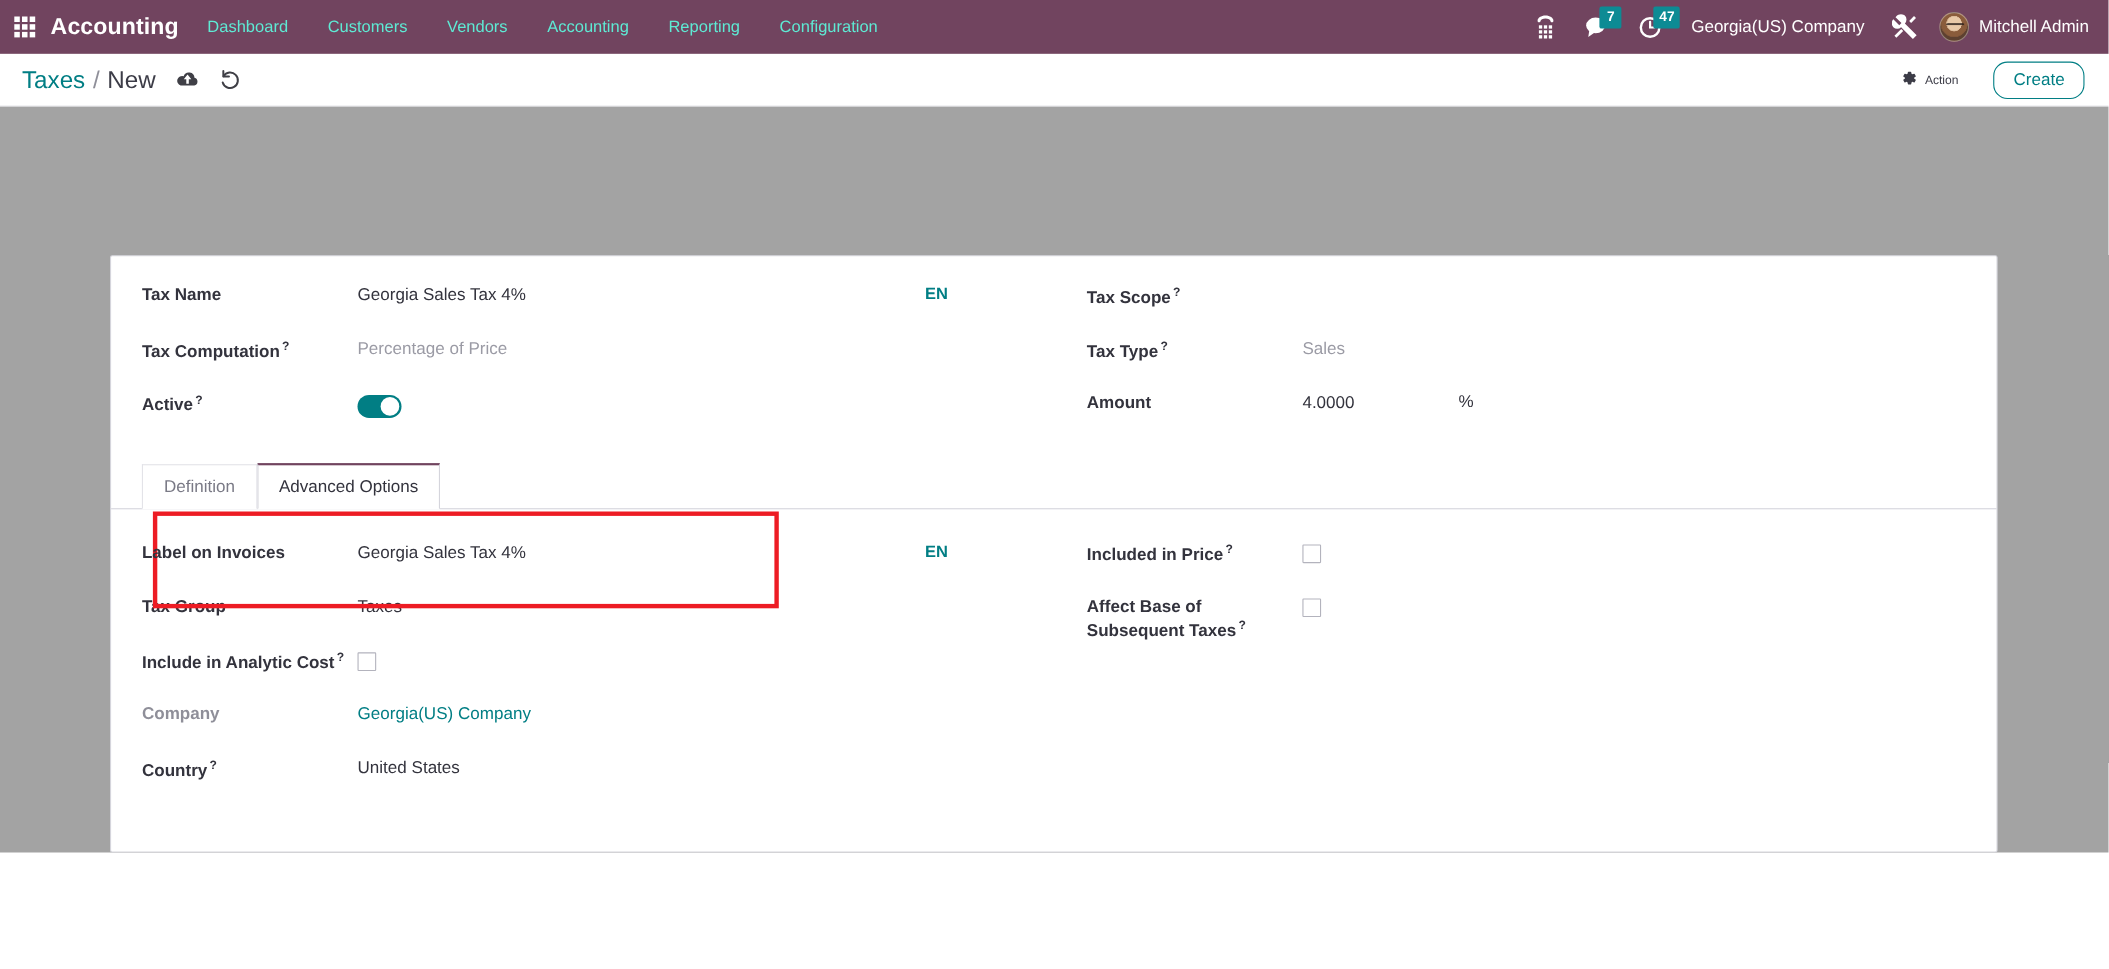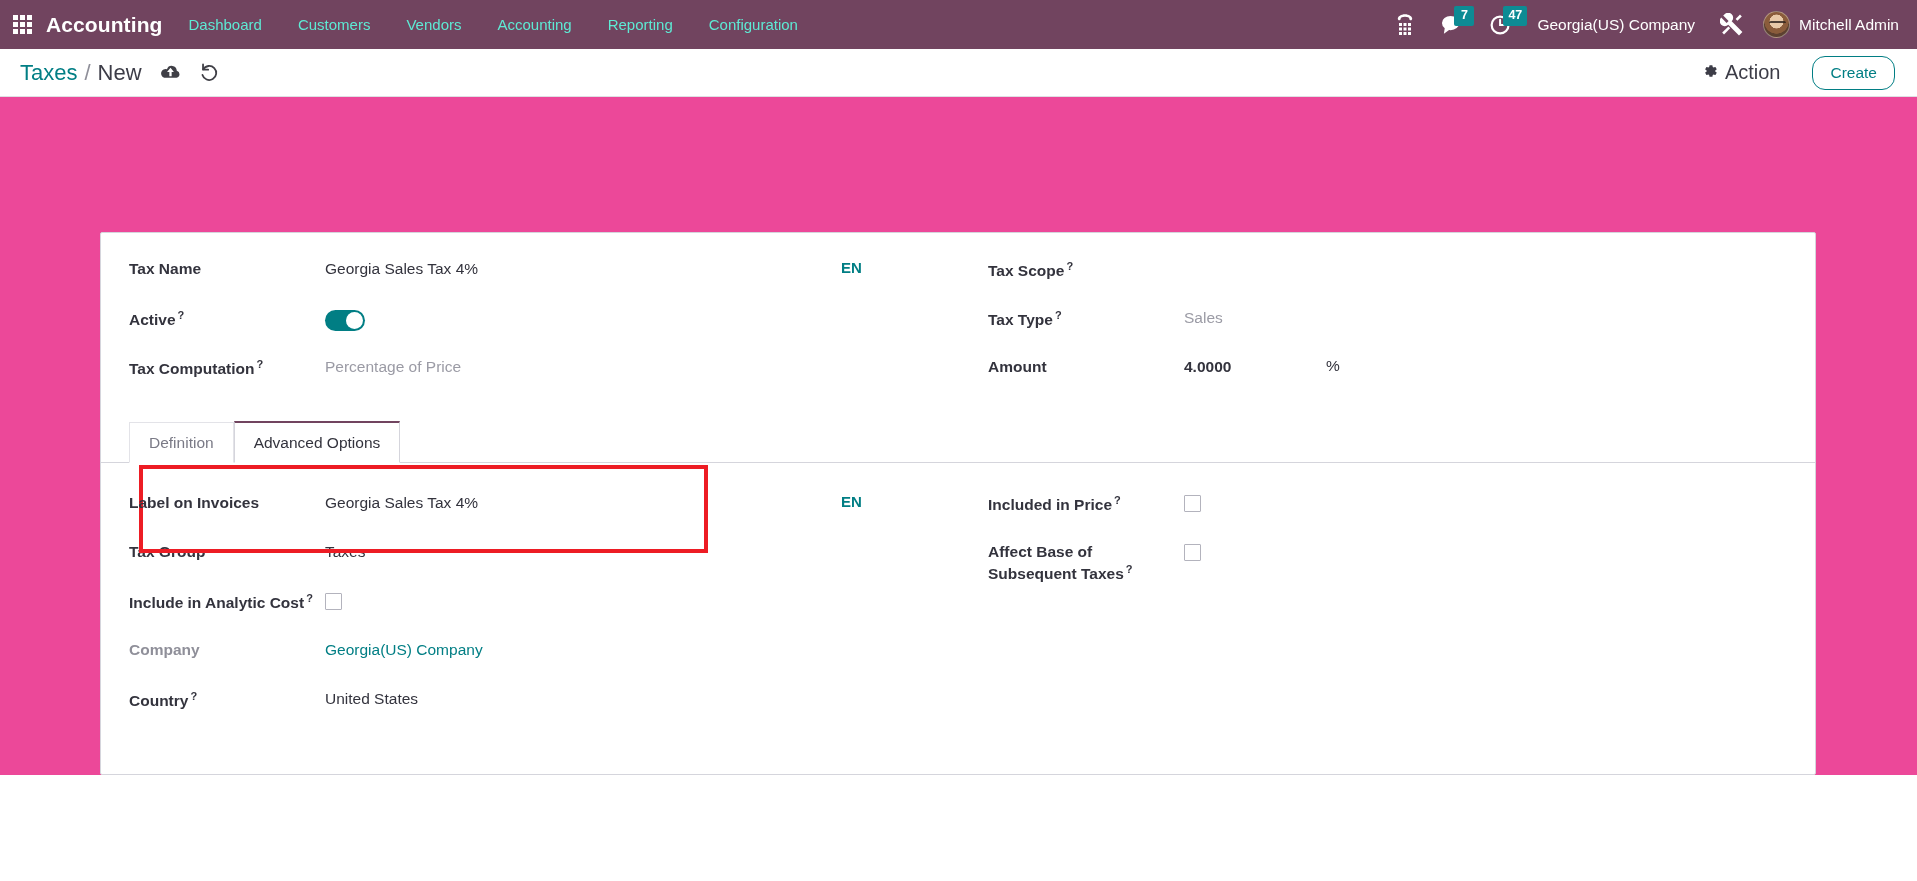--- a/index.html
+++ b/index.html
@@ -81,30 +81,30 @@
   .bc-parent { color: #017e84; cursor: pointer; }
   .bc-sep { color: #8f8f99; margin: 0 7px; }
   .bc-current { color: #3c3c47; }
   .cp-icon {
     margin-left: 18px; color: #3f3f46; cursor: pointer;
     display: inline-flex; align-items: center;
   }
   .cp-right { margin-left: auto; display: flex; align-items: center; }
   .action-btn {
     display: inline-flex; align-items: center; gap: 7px;
-    font-size: 20px; color: #3c3c47; cursor: pointer; padding: 6px 10px;
+    font-size: 11px; color: #3c3c47; cursor: pointer; padding: 6px 10px;
   }
   .create-btn {
     margin-left: 22px;
     border: 1px solid #017e84; color: #017e84; background: #ffffff;
     font-size: 15.5px; padding: 7px 17px; border-radius: 13px; cursor: pointer;
   }
 
   
-  .page-body { background: #ec4899; height: 678px; padding: 30px 0 0 0; position: relative; }
+  .page-body { background: #a3a3a3; height: 678px; padding: 30px 0 0 0; position: relative; }
   .form-card {
     position: absolute; left: 100px; top: 135px;
     width: 1716px;
     background: #ffffff;
     border: 1px solid #d5d5dc;
     border-radius: 2px;
   }
 
   .sheet-top { display: flex; padding: 22px 0 6px 0; }
   .col { width: 50%; }
@@ -121,21 +121,21 @@
   .flabel .q {
     font-size: 11px; font-weight: 700; color: #33333d;
     vertical-align: super; margin-left: 2px;
   }
   .fval {
     font-size: 15.5px; color: #33333d; padding-top: 4px; line-height: 1.32;
     min-width: 10px;
   }
   .fval.placeholder { color: #9b9ba5; }
   .fval.link { color: #017e84; cursor: pointer; }
-  .fval.num { width: 120px; font-weight: bold; }
+  .fval.num { width: 120px; }
   .suffix { font-size: 15.5px; color: #33333d; padding-top: 4px; margin-left: 22px; }
   .row-with-lang { position: relative; }
   .lang-abs {
     position: absolute; left: 712px; top: 4px;
     font-size: 15px; font-weight: 700; color: #017e84; cursor: pointer;
   }
 
   
   .toggle {
     width: 40px; height: 21px; border-radius: 11px; background: #017e84;
@@ -309,32 +309,32 @@
         <div class="col col-left">
 
           <div class="frow row-with-lang">
             <div class="flabel">Tax Name</div>
             <div class="fval">Georgia Sales Tax 4%</div>
             <div class="lang-abs">EN</div>
           </div>
 
           <div class="frow">
             <div class="flabel">
+              <span>Tax Computation</span><span class="q">?</span>
+            </div>
+            <div class="fval placeholder">Percentage of Price</div>
+          </div>
+
+          <div class="frow">
+            <div class="flabel">
               <span>Active</span><span class="q">?</span>
             </div>
             <div class="toggle">
                 <span class="knob"></span>
               </div>
-          </div>
-
-          <div class="frow">
-            <div class="flabel">
-              <span>Tax Computation</span><span class="q">?</span>
-            </div>
-            <div class="fval placeholder">Percentage of Price</div>
           </div>
 
         </div>
 
         <div class="col col-right">
 
           <div class="frow">
             <div class="flabel">
               <span>Tax Scope</span><span class="q">?</span>
             </div>

